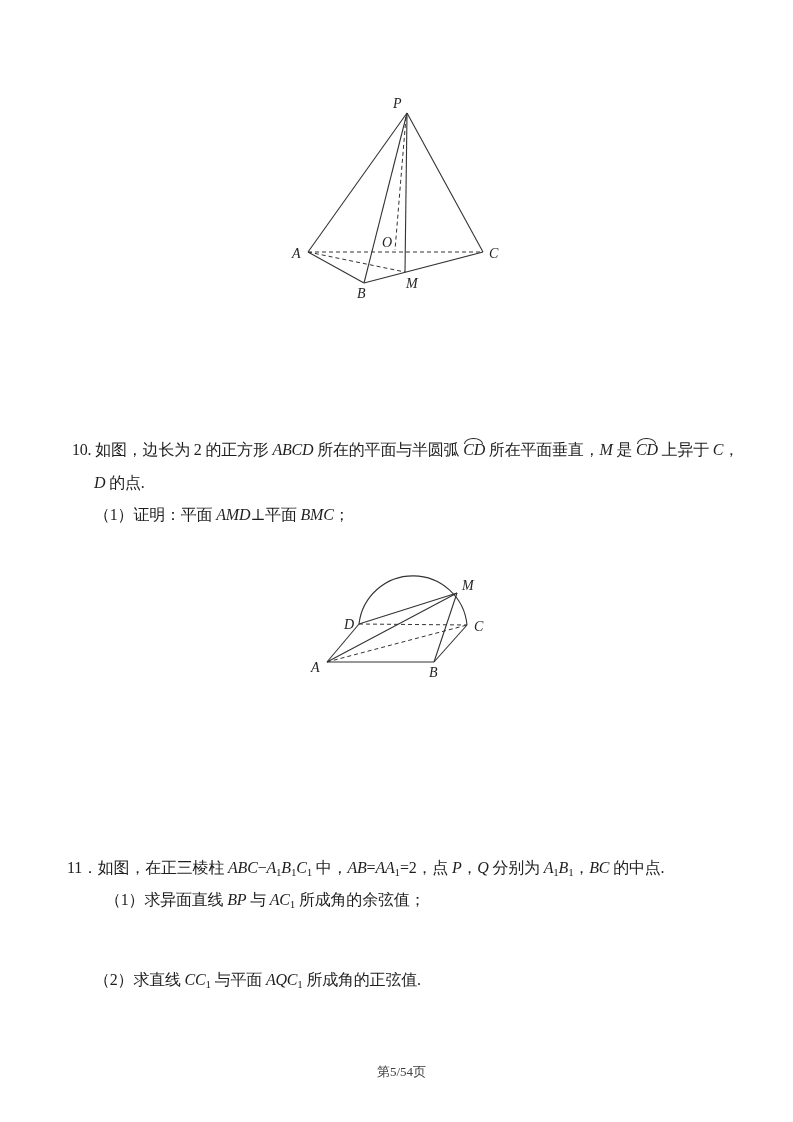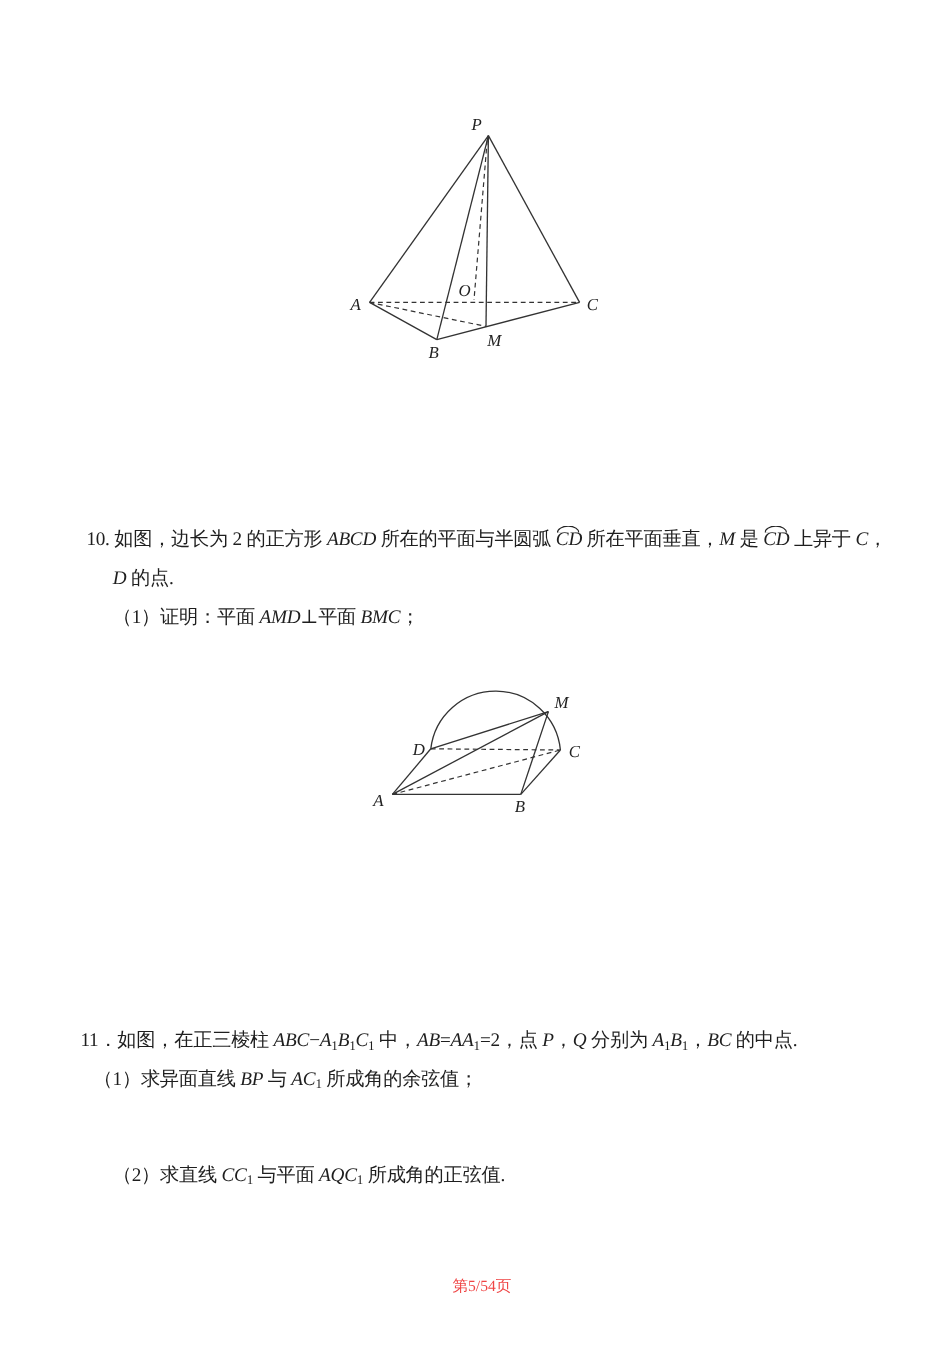--- a/index.html
+++ b/index.html
@@ -36,21 +36,21 @@
   .fig text {
     font-family:"Liberation Serif","DejaVu Serif",serif;
     font-style:italic;
     font-size:14px;
     fill:#222;
     stroke:none;
   }
   .footer {
     position:absolute;
     font-size:13px;
-    color:#ef4444;
+    color:#404040;
     letter-spacing:0;
   }
 </style>
 </head>
 <body>
 
 <div class="page">
 
   <svg class="fig" style="left:280px; top:95px;" width="240" height="215" viewBox="0 0 240 215">
     <g>
@@ -93,18 +93,18 @@
       <line class="dash" x1="27" y1="107" x2="167" y2="70"></line>
     </g>
     <text x="162" y="35">M</text>
     <text x="44" y="74">D</text>
     <text x="174" y="76">C</text>
     <text x="11" y="117">A</text>
     <text x="129" y="122">B</text>
   </svg>
 
   <div class="tline" style="left:67px; top:857px;"><span>11．如图，在正三棱柱 </span><span class="v">ABC</span><span>−</span><span class="v">A</span><span class="sub">1</span><span class="v">B</span><span class="sub">1</span><span class="v">C</span><span class="sub">1</span><span> 中，</span><span class="v">AB</span><span>=</span><span class="v">AA</span><span class="sub">1</span><span>=2，点 </span><span class="v">P</span><span>，</span><span class="v">Q</span><span> 分别为 </span><span class="v">A</span><span class="sub">1</span><span class="v">B</span><span class="sub">1</span><span>，</span><span class="v">BC</span><span> 的中点.</span></div>
-  <div class="tline" style="left:78px; top:889px;"><span>（1）求异面直线 </span><span class="v">BP</span><span> 与 </span><span class="v">AC</span><span class="sub">1</span><span> 所成角的余弦值；</span></div>
+  <div class="tline" style="left:105px; top:889px;"><span>（1）求异面直线 </span><span class="v">BP</span><span> 与 </span><span class="v">AC</span><span class="sub">1</span><span> 所成角的余弦值；</span></div>
   <div class="tline" style="left:94px; top:921px;margin-top:48px;"><span>（2）求直线 </span><span class="v">CC</span><span class="sub">1</span><span> 与平面 </span><span class="v">AQC</span><span class="sub">1</span><span> 所成角的正弦值.</span></div>
 
   <div class="footer" style="left:377px; top:1063px;">第5/54页</div>
 
 </div>
 
 </body></html>

